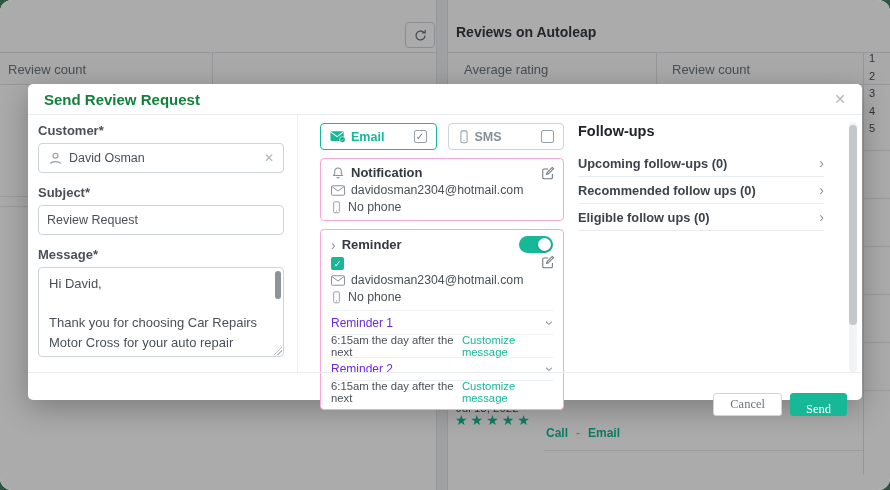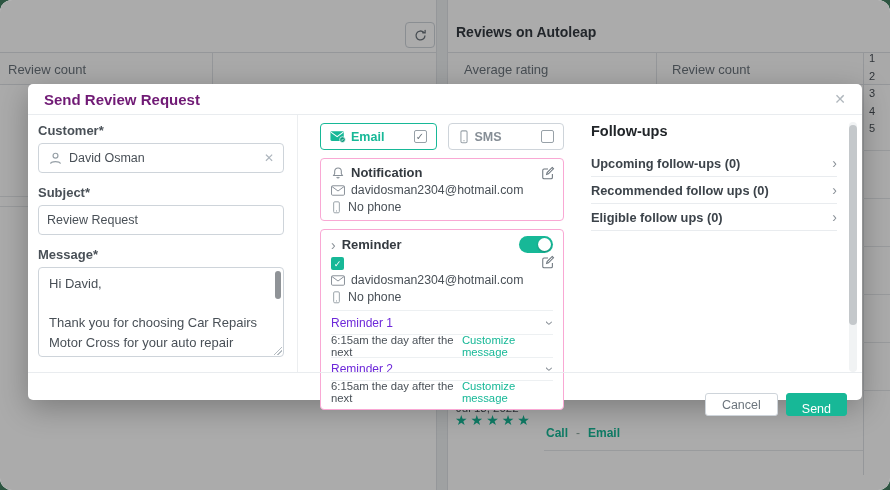--- a/index.html
+++ b/index.html
@@ -43,29 +43,29 @@
 
   
   .modal {
     position:absolute; left:28px; top:84px; width:834px; height:316px;
     background:#fff; border-radius:5px; box-shadow:0 8px 30px rgba(0,0,0,.28);
   }
   .modal-header {
     height:31px; padding:0 16px; display:flex; align-items:center; justify-content:space-between;
     border-bottom:1px solid #e9ecef;
   }
-  .modal-title { font-size:15px; font-weight:700; color:#701a75; }
+  .modal-title { font-size:15px; font-weight:700; color:#15803d; }
   .modal-close { font-size:14px; color:#b0b7bd; cursor:pointer; line-height:1; }
   .modal-body { position:absolute; top:31px; bottom:28px; left:0; right:0; display:flex; }
   .modal-footer {
     position:absolute; left:0; right:0; bottom:0; height:28px;
     border-top:1px solid #e9ecef; display:flex; align-items:center; justify-content:flex-end;
     gap:8px; padding-right:15px;
   }
-  .btn { height:23px; border-radius:3px; font-size:12.5px; font-family:Liberation Sans, sans-serif; cursor:pointer;margin-top:36px; }
+  .btn { height:23px; border-radius:3px; font-size:12.5px; font-family:Liberation Serif, serif; cursor:pointer;margin-top:36px; }
   .btn-cancel { background:#fff; border:1px solid #ced4da; color:#6c757d; padding:0 16px; }
   .btn-send   { background:#17b897; border:1px solid #17b897; color:#fff; padding:8px 15px; }
 
   
   .col1 { width:270px; padding:8px 0 0 10px; border-right:1px solid #ecee f0; border-right:1px solid #eceef0; }
   .field-label { font-size:13px; font-weight:600; color:#495057; margin-bottom:5px; }
   .customer-box {
     width:246px; height:30px; border:1px solid #ced4da; border-radius:4px;
     display:flex; align-items:center; padding:0 9px; background:#fff;
   }
@@ -115,21 +115,21 @@
   .rem-chk-row { display:flex; align-items:center; gap:5px; margin-top:4px; padding-right:20px; }
   .rem-chk-label { font-size:10.4px; color:#495057; }
   .sep-line { border-top:1px solid #edf0f2; margin-top:6px; }
   .rem-item-row { height:23px; display:flex; align-items:center; justify-content:space-between; }
   .rem-item-label { font-size:12px; color:#6d28d9; }
   .rem-sched-row { height:23px; display:flex; align-items:center; justify-content:space-between; border-top:1px solid #edf0f2; }
   .rem-sched { font-size:11.3px; color:#495057; }
   .rem-custom { font-size:11.3px; color:#17b897; cursor:pointer; }
 
   
-  .col3 { flex:1; margin-left:27px; padding:8px 16px 0 0; max-width:262px; }
+  .col3 { flex:1; margin-left:14px; padding:8px 16px 0 0; max-width:262px; }
   .fu-title { font-size:14.5px; font-weight:700; color:#212529; margin-bottom:11px; }
   .fu-row { height:27px; display:flex; align-items:center; justify-content:space-between;
             border-bottom:1px solid #e9ecef; cursor:pointer; }
   .fu-label { font-size:12.8px; font-weight:600; color:#3c434a; }
 
   
   .m-scroll-track { position:absolute; right:5px; top:38px; width:8px; height:250px; background:#f1f3f4; border-radius:4px; }
   .m-scroll-thumb { position:absolute; left:0; top:3px; width:8px; height:200px; background:#c4c8cb; border-radius:4px; }
 
   svg { display:block; }

